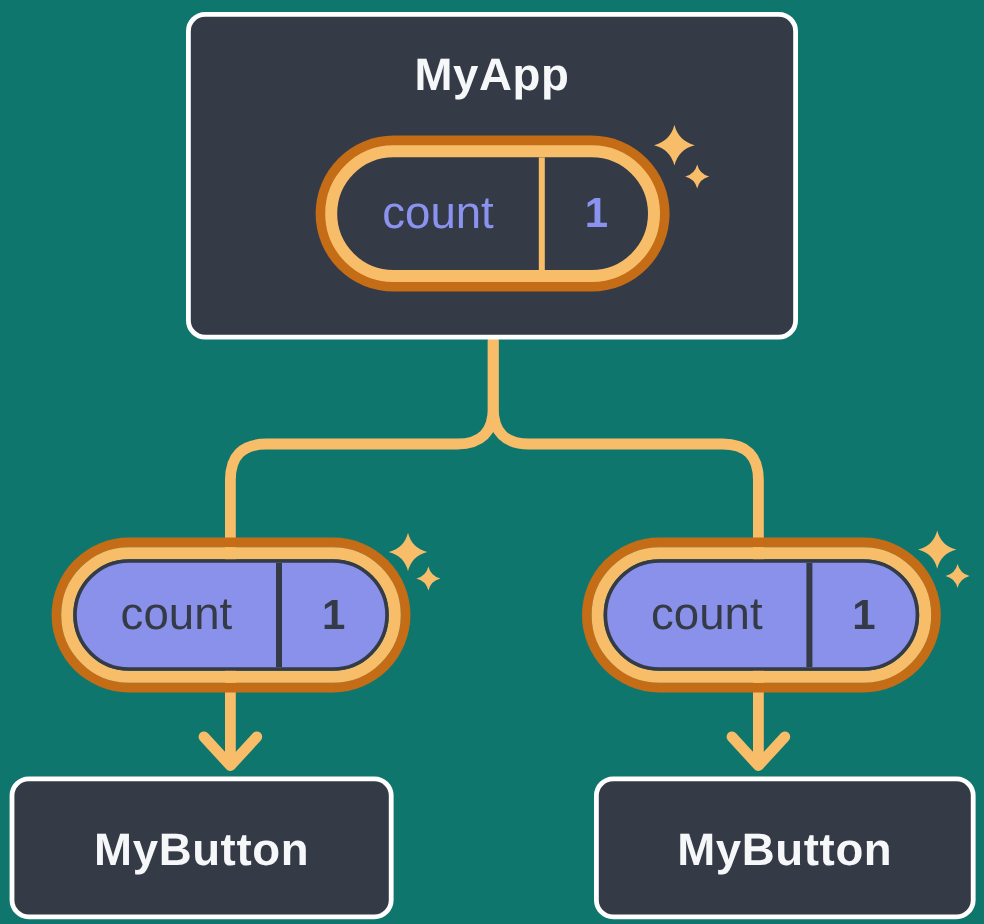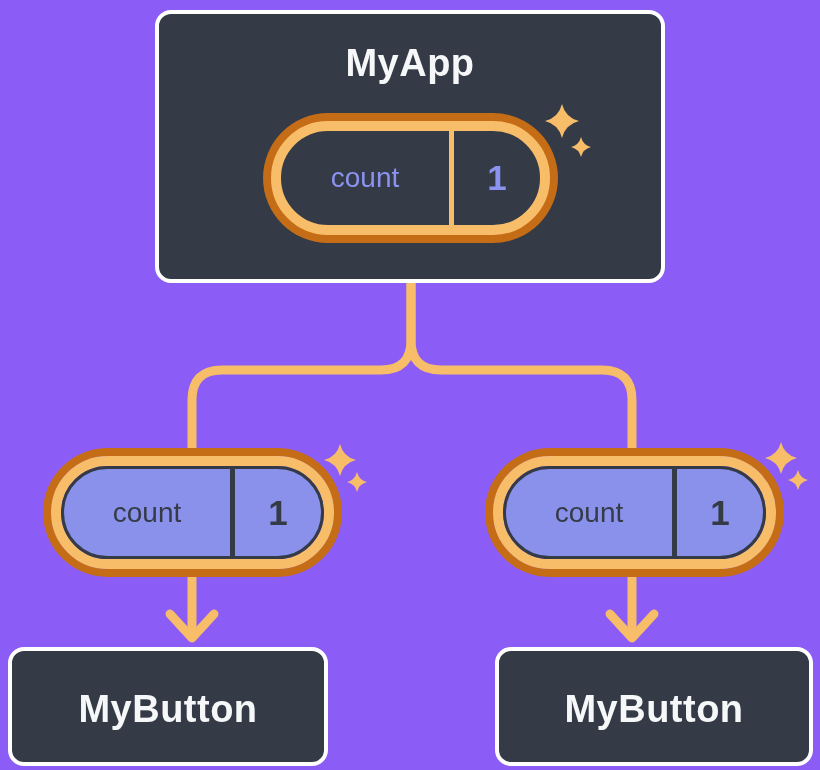--- a/index.html
+++ b/index.html
@@ -1,20 +1,20 @@
 <!DOCTYPE html>
 <html><head>
 <meta charset="utf-8">
 <style>
   html,body { margin:0; padding:0; }
   body { font-family: "Liberation Sans", sans-serif; }
 
   .canvas {
     position:relative; width:820px; height:770px;
-    background:#8b5cf6; overflow:hidden;
+    background:#0f766e; overflow:hidden;
   }
 
   svg.connectors {
     position:absolute; left:0; top:0; width:820px; height:770px;
     z-index:1; pointer-events:none;
   }
 
   .node-box {
     position:absolute; box-sizing:border-box;
     background:#343A46; border:4px solid #FFFFFF; border-radius:16px;
@@ -38,21 +38,21 @@
     position:absolute; left:0; top:0; right:0; bottom:0;
     border-radius:999px; display:flex; align-items:stretch;
     overflow:hidden;
   }
   .pill-prop .pill-core {
     background:#8991EB; border:3px solid #353B46; box-sizing:border-box;
   }
   .pill-cell {
     display:flex; align-items:center; justify-content:center;
   }
-  .pill-label { font-size:28px; }
+  .pill-label { font-size:38px; }
   .pill-value { font-size:35px; font-weight:700; }
   .pill-divider { width:5px; }
 
   .pill-state .pill-label, .pill-state .pill-value { color:#8B93F0; }
   .pill-state .pill-divider { background:#F8BD69; }
   .pill-prop  .pill-label, .pill-prop  .pill-value { color:#353B46; }
   .pill-prop  .pill-divider { background:#353B46; }
 
   
   .pill-state .cell-name  { width:168px; }

